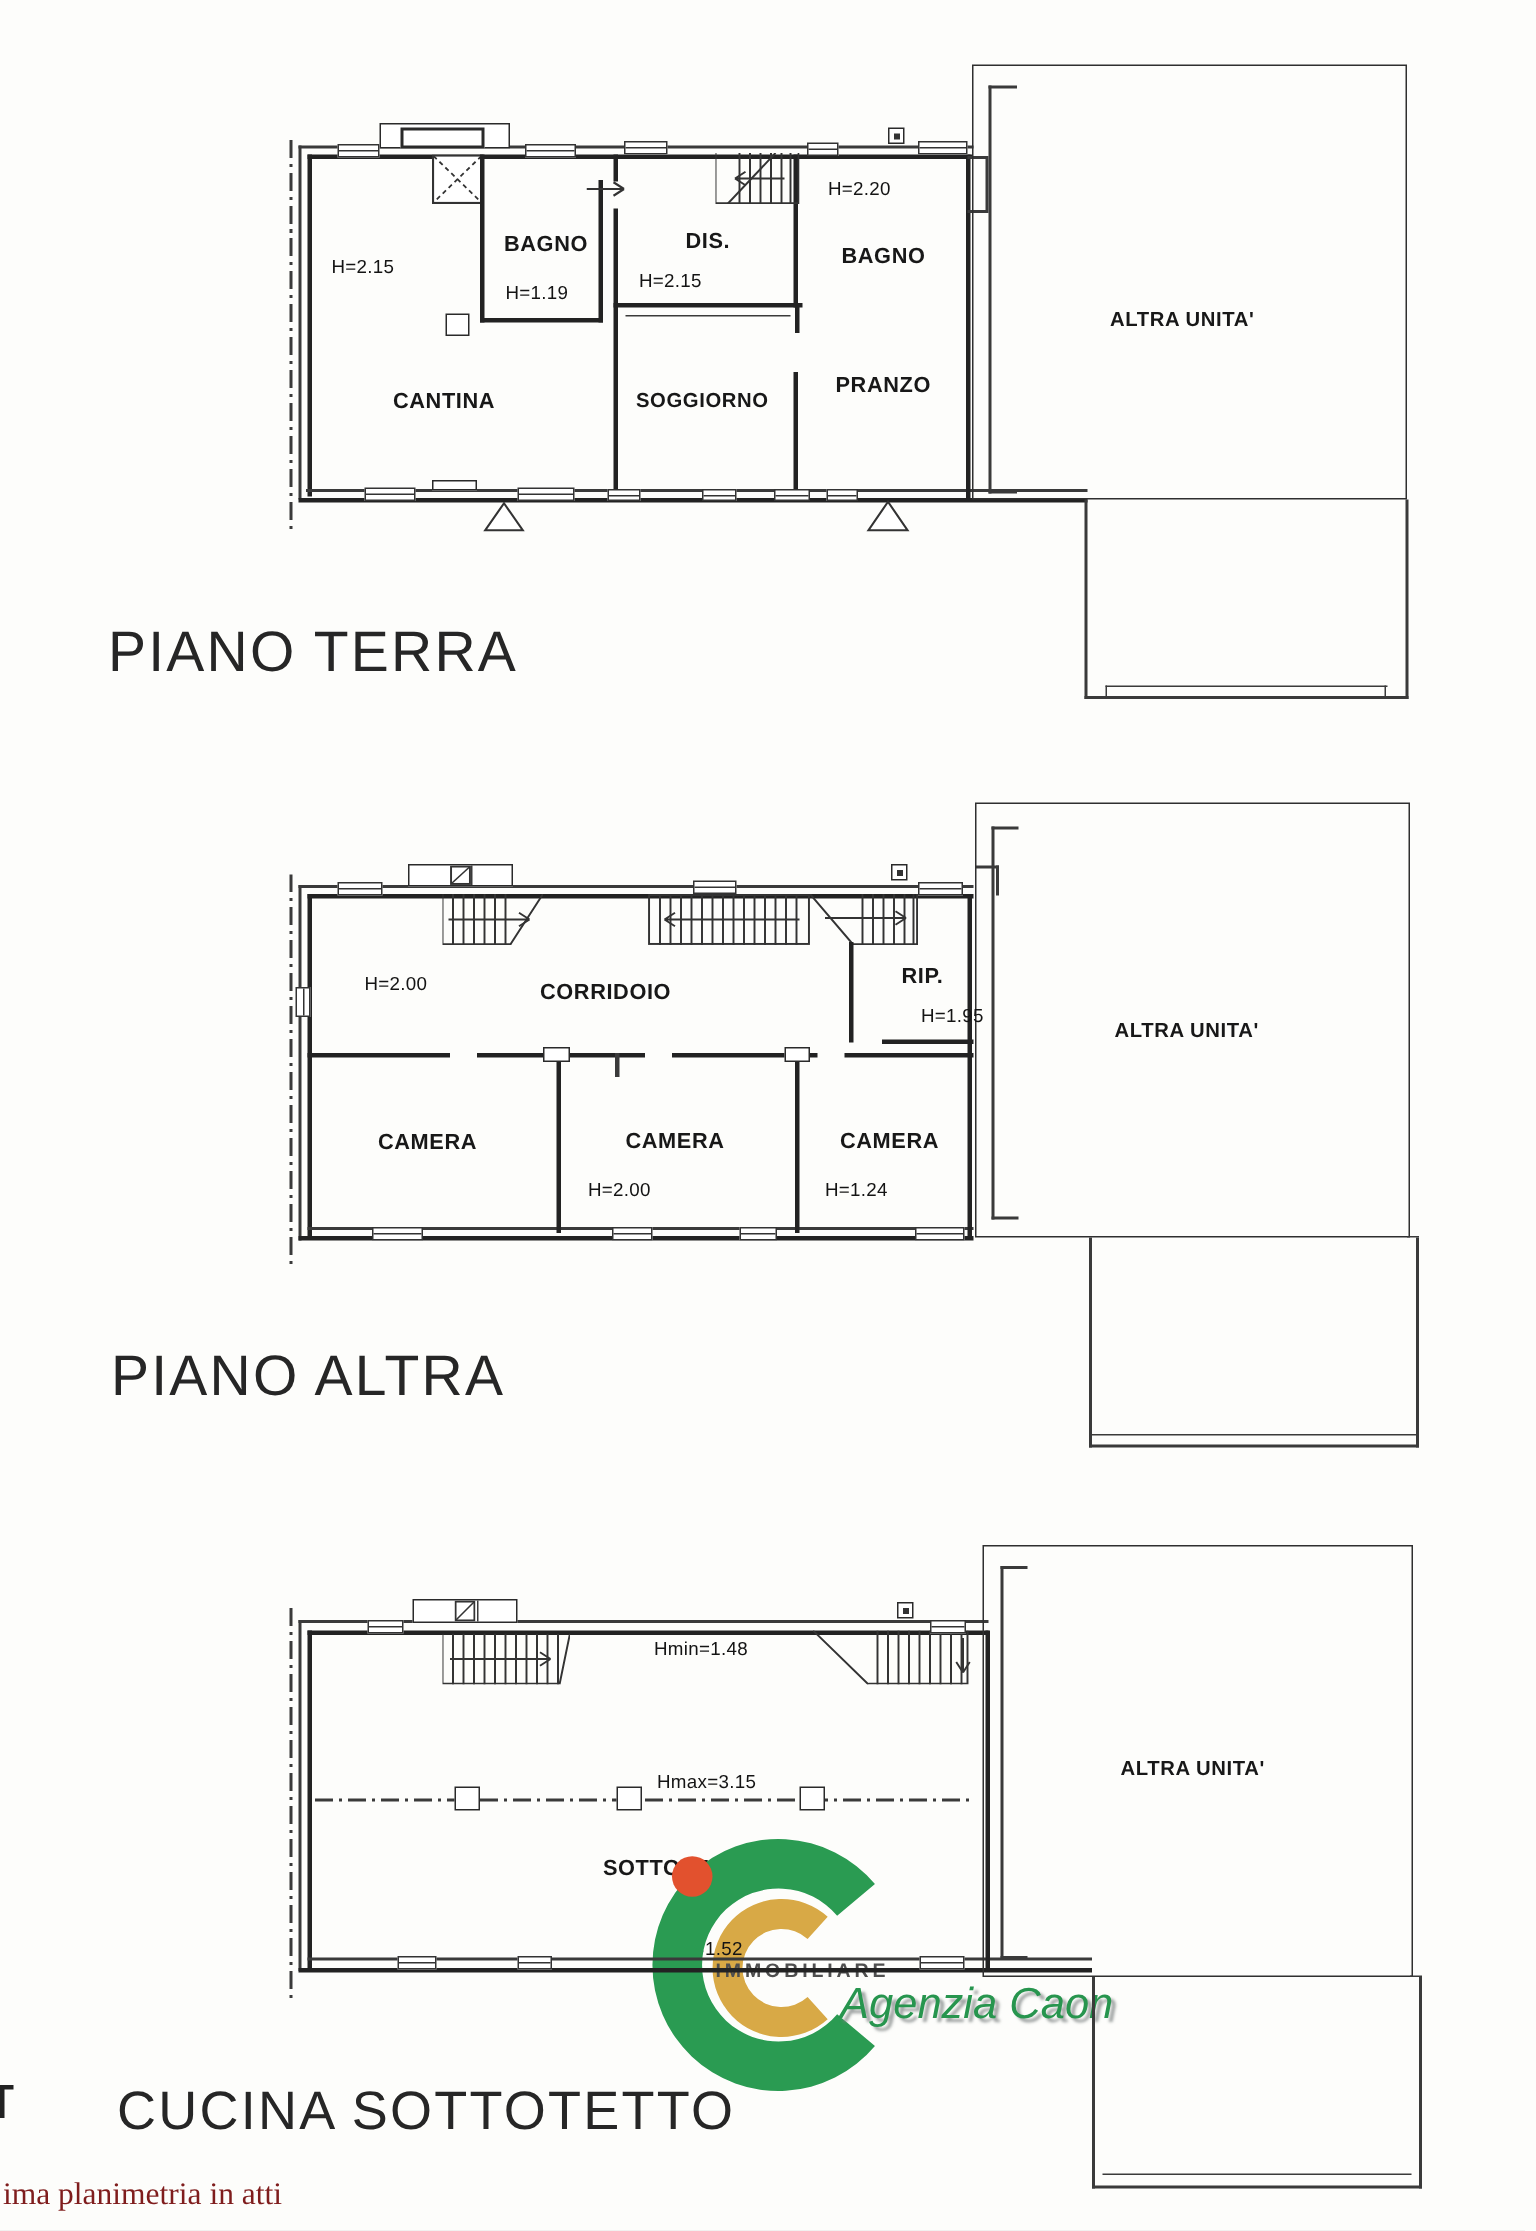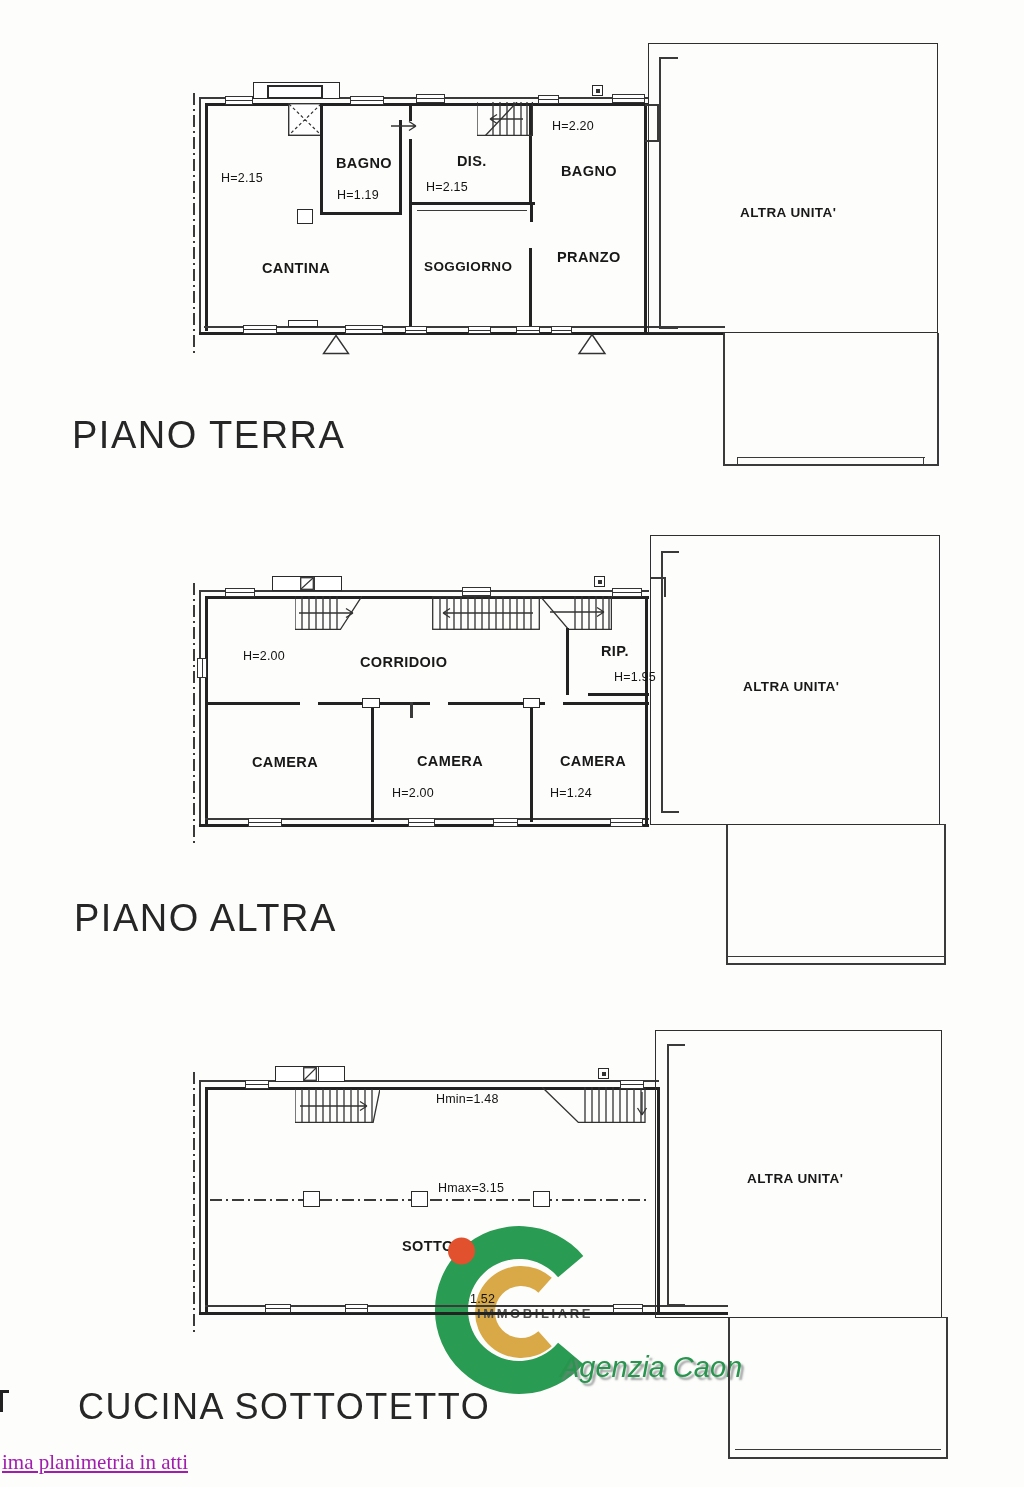--- a/index.html
+++ b/index.html
@@ -18,21 +18,21 @@
   .sq{background:#fff;border:1.6px solid #2a2a2a;box-sizing:border-box;}
   .room{font-weight:700;font-size:14.5px;line-height:1;color:#181818;letter-spacing:.4px;white-space:nowrap;}
   .h{font-weight:400;font-size:12.5px;line-height:1;color:#141414;letter-spacing:.2px;white-space:nowrap;}
   .title{font-weight:400;font-size:38px;line-height:1;color:#262626;letter-spacing:1.5px;white-space:nowrap;}
   .dashv{width:1.5px;background-image:repeating-linear-gradient(180deg,#3a3a3a 0 12px,transparent 12px 16px,#3a3a3a 16px 18px,transparent 18px 22px);}
   .dashh{height:1.5px;background-image:repeating-linear-gradient(90deg,#3a3a3a 0 12px,transparent 12px 16px,#3a3a3a 16px 18px,transparent 18px 22px);}
   .z1{z-index:1;} .z2{z-index:2;} .z3{z-index:3;} .z5{z-index:5;}
   .immo{font-weight:700;font-size:13px;letter-spacing:2.6px;color:#4f4f4f;white-space:nowrap;}
   .agenzia{font-style:italic;font-weight:400;font-size:29px;color:#27954e;white-space:nowrap;
            text-shadow:3px 3px 2px rgba(120,125,125,.7);}
-  .serif{font-family:"Liberation Serif",serif;font-size:21px;color:#a21caf;white-space:nowrap;text-decoration:underline;}
+  .serif{font-family:"Liberation Serif",serif;font-size:21px;color:#7f1d1d;white-space:nowrap;}
   svg{display:block;}
 </style>
 </head>
 <body>
 
 <div id="canvas">
 
   <div>
     <div class="abs dashv" style="left:193px;top:93px;height:262px;"></div>
 
@@ -282,19 +282,19 @@
     <div class="abs room" style="left:747px;top:1172px;font-size:13.5px;">ALTRA UNITA'</div>
     <div class="abs title" style="left:78px;top:1389px;font-size:36px;">CUCINA SOTTOTETTO</div>
   </div>
 
   <svg class="abs z2" style="left:433px;top:1224px;" width="172" height="172">
     <path d="M150.3 32 A84 84 0 1 0 150.3 140 L125.1 118.8 A51 51 0 1 1 125.1 53.2 Z" fill="#2a9b52"></path>
     <path d="M118.8 53.8 A46 46 0 1 0 118.8 122.2 L105.4 107.3 A26 26 0 1 1 105.4 68.7 Z" fill="#d8a946"></path>
     <circle cx="28.5" cy="27" r="13.5" fill="#e2512e"></circle>
   </svg>
   <div class="abs immo z3" style="left:477px;top:1306px;">IMMOBILIARE</div>
-  <div class="abs agenzia z3" style="left:560px;top:1329px;margin-top:22px;">Agenzia Caon</div>
+  <div class="abs agenzia z3" style="left:560px;top:1298px;margin-top:22px;">Agenzia Caon</div>
 
   <div class="abs w" style="left:0;top:1390px;width:3px;height:22px;"></div>
   <div class="abs w" style="left:0;top:1390px;width:9px;height:3px;"></div>
   <div class="abs serif" style="left:2px;top:1450px;">ima planimetria in atti</div>
 
 </div>
 
 </body></html>

